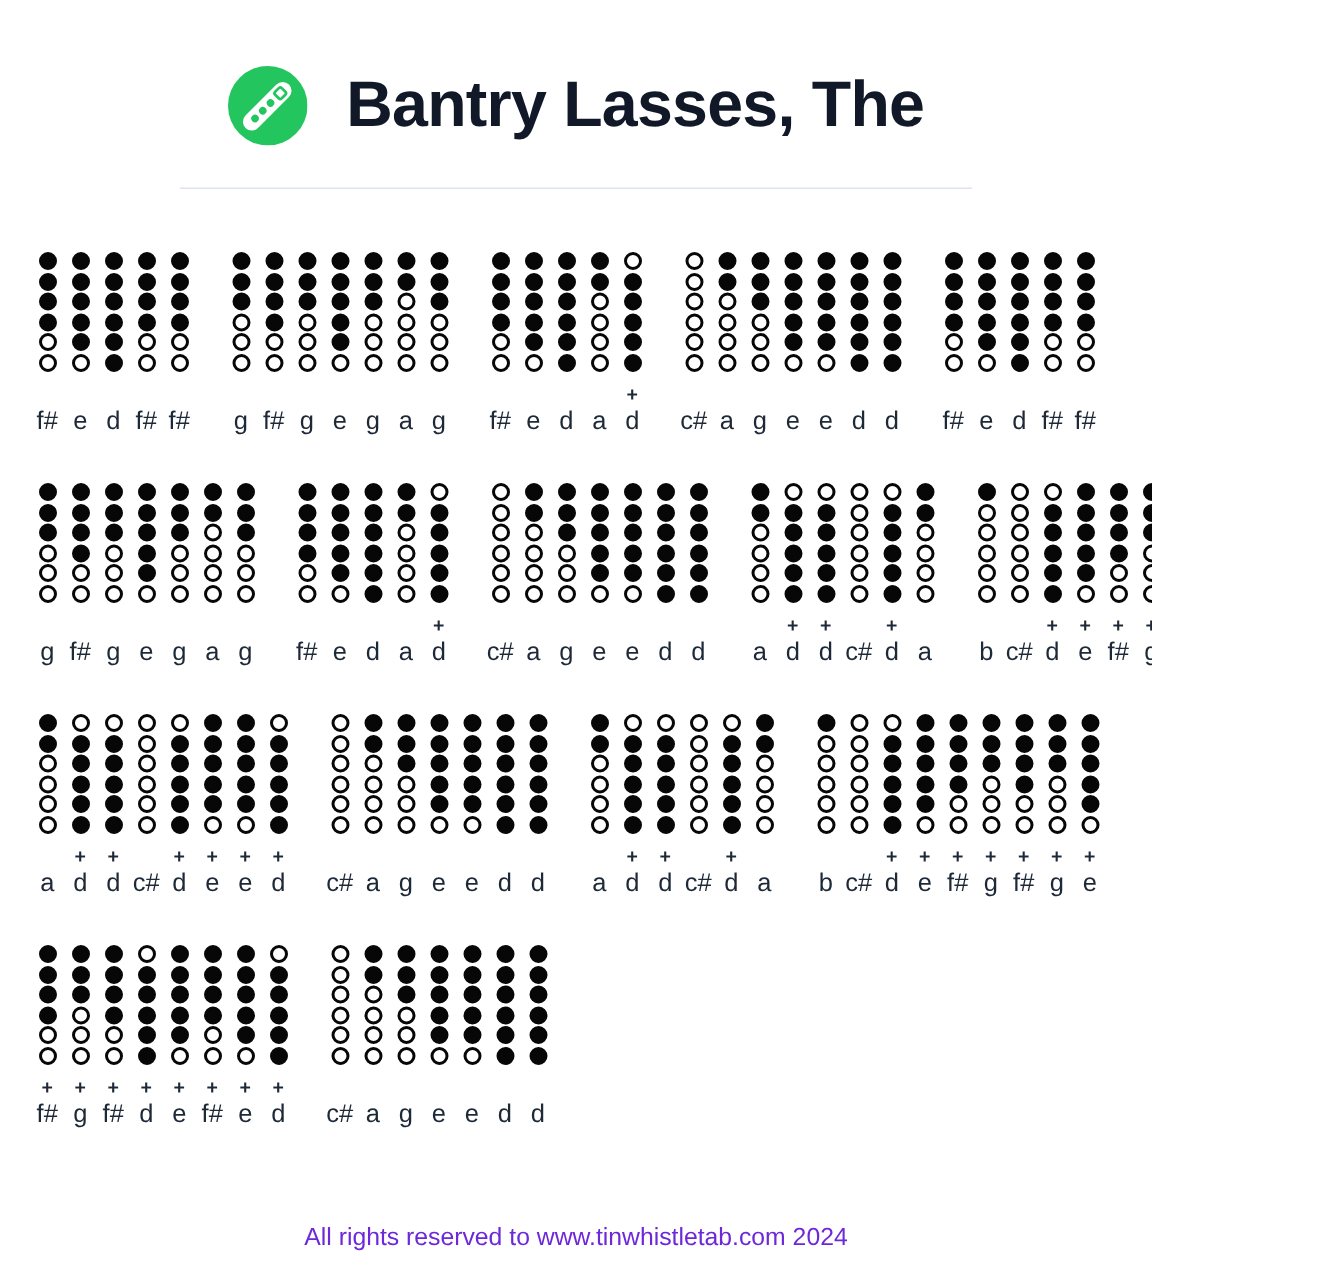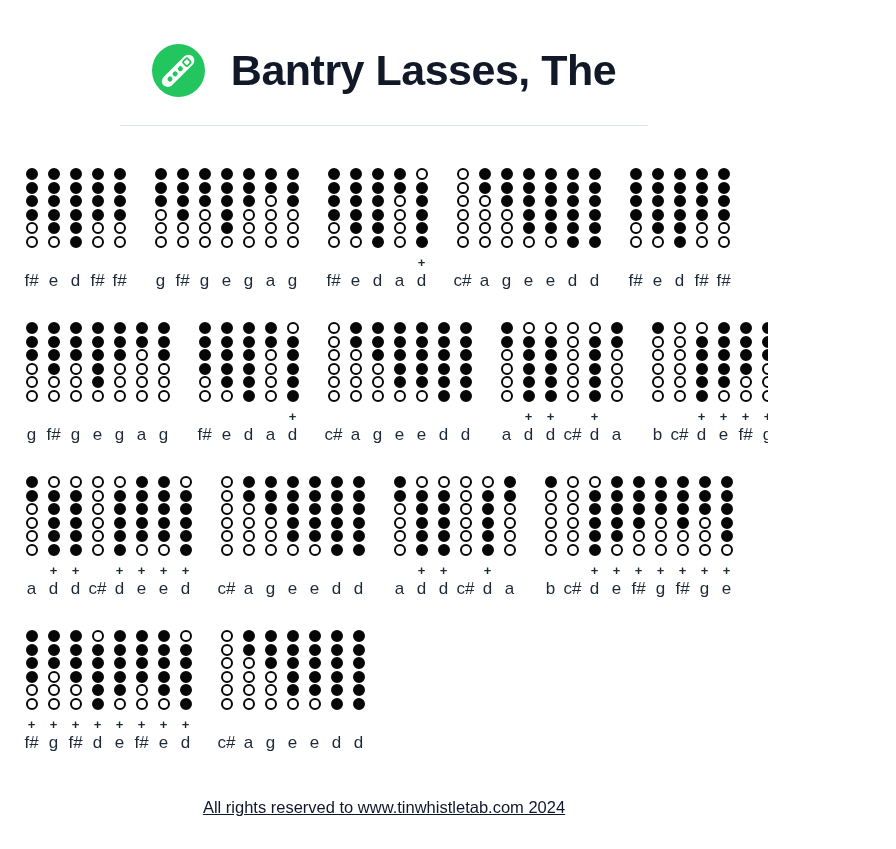--- a/index.html
+++ b/index.html
@@ -82,26 +82,25 @@
   }
   .note-label {
     margin-top: 1px;
     font-size: 17px;
     font-weight: 500;
     color: #1e2937;
     line-height: 19px;
     white-space: nowrap;
   }
   .footer {
-    margin-top: 46px;
+    margin-top: 64px;
     text-align: center;
     font-size: 16.5px;
     font-weight: 400;
-    color: #0f172a;
-    text-decoration: underline;
+    color: #6d28d9;
   }
 </style>
 </head>
 <body>
 
 <div class="page">
 
   <div class="header">
     <span class="logo">
       <svg viewBox="0 0 53 53" width="53" height="53">

